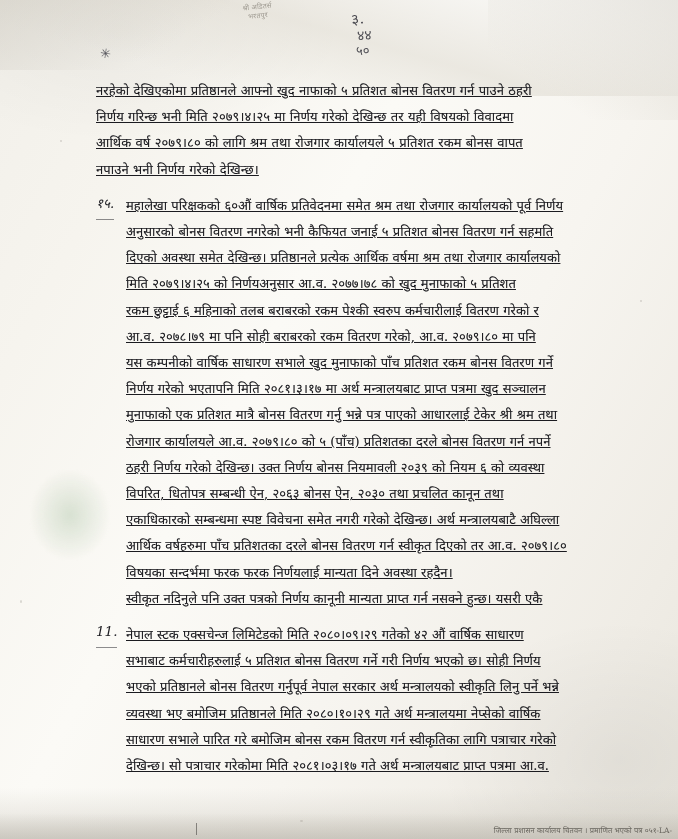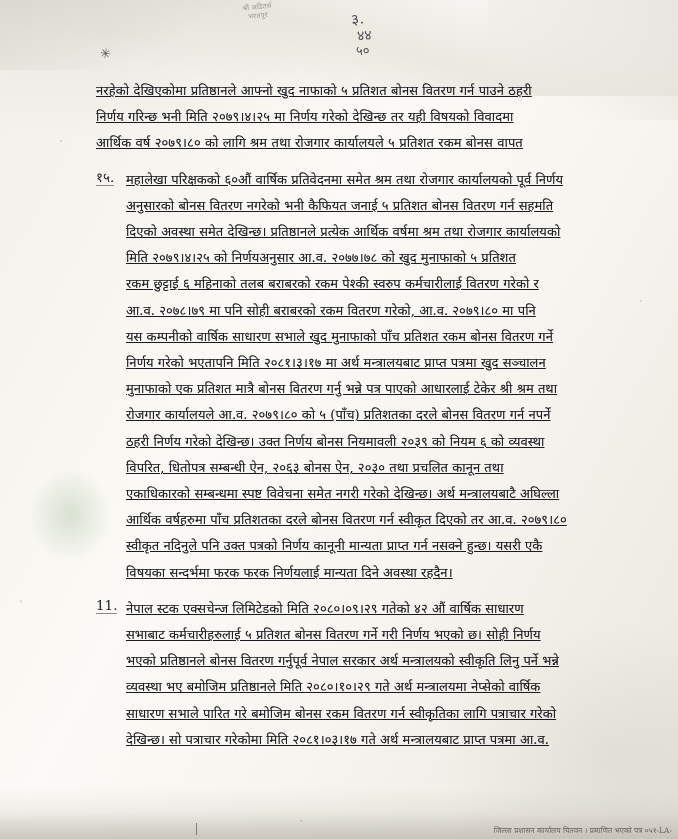--- a/index.html
+++ b/index.html
@@ -113,21 +113,21 @@
     color: #1b1b20;
     white-space: nowrap;
     letter-spacing: 0.1px;
     text-shadow: 0 0 0.4px rgba(0,0,0,0.25);
     text-decoration: underline;
   }
   .para.p15 .lines .line,
   .para.p16 .lines .line { letter-spacing: 0.05px; }
 
   
-  .para .num span { border-bottom: 1px solid rgba(30,30,35,0.5); padding-bottom: 0px; }
+  .para .num span { border-bottom: 1px solid rgba(30,30,35,0.5); padding-bottom: 8px; font-style: italic; }
 
   
   .footer-strip {
     position: absolute;
     left: 0;
     bottom: 0;
     width: 678px;
     height: 26px;
     background: linear-gradient(0deg, rgba(186,182,172,0.55), rgba(255,255,255,0) 100%);
     pointer-events: none;
@@ -178,42 +178,43 @@
   <div class="hand star">✳</div>
 
   <div id="body-text">
 
     <div class="para p14 noindent">
       <div class="num"><span></span></div>
       <div class="lines">
         <div class="line">नरहेको देखिएकोमा प्रतिष्ठानले आफ्नो खुद नाफाको ५ प्रतिशत बोनस वितरण गर्न पाउने ठहरी</div>
         <div class="line">निर्णय गरिन्छ भनी मिति २०७९।४।२५ मा निर्णय गरेको देखिन्छ तर यही विषयको विवादमा</div>
         <div class="line">आर्थिक वर्ष २०७९।८० को लागि श्रम तथा रोजगार कार्यालयले ५ प्रतिशत रकम बोनस वापत</div>
+        <div class="line">नपाउने भनी निर्णय गरेको देखिन्छ।</div>
       </div>
     </div>
 
     <div class="para p15">
       <div class="num"><span>१५.</span></div>
       <div class="lines">
         <div class="line">महालेखा परिक्षकको ६०औं वार्षिक प्रतिवेदनमा समेत श्रम तथा रोजगार कार्यालयको पूर्व निर्णय</div>
         <div class="line">अनुसारको बोनस वितरण नगरेको भनी कैफियत जनाई ५ प्रतिशत बोनस वितरण गर्न सहमति</div>
         <div class="line">दिएको अवस्था समेत देखिन्छ। प्रतिष्ठानले प्रत्येक आर्थिक वर्षमा श्रम तथा रोजगार कार्यालयको</div>
         <div class="line">मिति २०७९।४।२५ को निर्णयअनुसार आ.व. २०७७।७८ को खुद मुनाफाको ५ प्रतिशत</div>
         <div class="line">रकम छुट्टाई ६ महिनाको तलब बराबरको रकम पेश्की स्वरुप कर्मचारीलाई वितरण गरेको र</div>
         <div class="line">आ.व. २०७८।७९ मा पनि सोही बराबरको रकम वितरण गरेको, आ.व. २०७९।८० मा पनि</div>
         <div class="line">यस कम्पनीको वार्षिक साधारण सभाले खुद मुनाफाको पाँच प्रतिशत रकम बोनस वितरण गर्ने</div>
         <div class="line">निर्णय गरेको भएतापनि मिति २०८१।३।१७ मा अर्थ मन्त्रालयबाट प्राप्त पत्रमा खुद सञ्चालन</div>
         <div class="line">मुनाफाको एक प्रतिशत मात्रै बोनस वितरण गर्नु भन्ने पत्र पाएको आधारलाई टेकेर श्री श्रम तथा</div>
         <div class="line">रोजगार कार्यालयले आ.व. २०७९।८० को ५ (पाँच) प्रतिशतका दरले बोनस वितरण गर्न नपर्ने</div>
         <div class="line">ठहरी निर्णय गरेको देखिन्छ। उक्त निर्णय बोनस नियमावली २०३९ को नियम ६ को व्यवस्था</div>
         <div class="line">विपरित, धितोपत्र सम्बन्धी ऐन, २०६३ बोनस ऐन, २०३० तथा प्रचलित कानून तथा</div>
         <div class="line">एकाधिकारको सम्बन्धमा स्पष्ट विवेचना समेत नगरी गरेको देखिन्छ। अर्थ मन्त्रालयबाटै अघिल्ला</div>
         <div class="line">आर्थिक वर्षहरुमा पाँच प्रतिशतका दरले बोनस वितरण गर्न स्वीकृत दिएको तर आ.व. २०७९।८०</div>
+        <div class="line">विषयका सन्दर्भमा फरक फरक निर्णयलाई मान्यता दिने अवस्था रहदैन।</div>
         <div class="line">स्वीकृत नदिनुले पनि उक्त पत्रको निर्णय कानूनी मान्यता प्राप्त गर्न नसक्ने हुन्छ। यसरी एकै</div>
-        <div class="line">विषयका सन्दर्भमा फरक फरक निर्णयलाई मान्यता दिने अवस्था रहदैन।</div>
         <div class="line"></div>
       </div>
     </div>
 
     <div class="para p16">
       <div class="num"><span>11.</span></div>
       <div class="lines">
         <div class="line">नेपाल स्टक एक्सचेन्ज लिमिटेडको मिति २०८०।०९।२९ गतेको ४२ औं वार्षिक साधारण</div>
         <div class="line">सभाबाट कर्मचारीहरुलाई ५ प्रतिशत बोनस वितरण गर्ने गरी निर्णय भएको छ। सोही निर्णय</div>
         <div class="line">भएको प्रतिष्ठानले बोनस वितरण गर्नुपूर्व नेपाल सरकार अर्थ मन्त्रालयको स्वीकृति लिनु पर्ने भन्ने</div>

